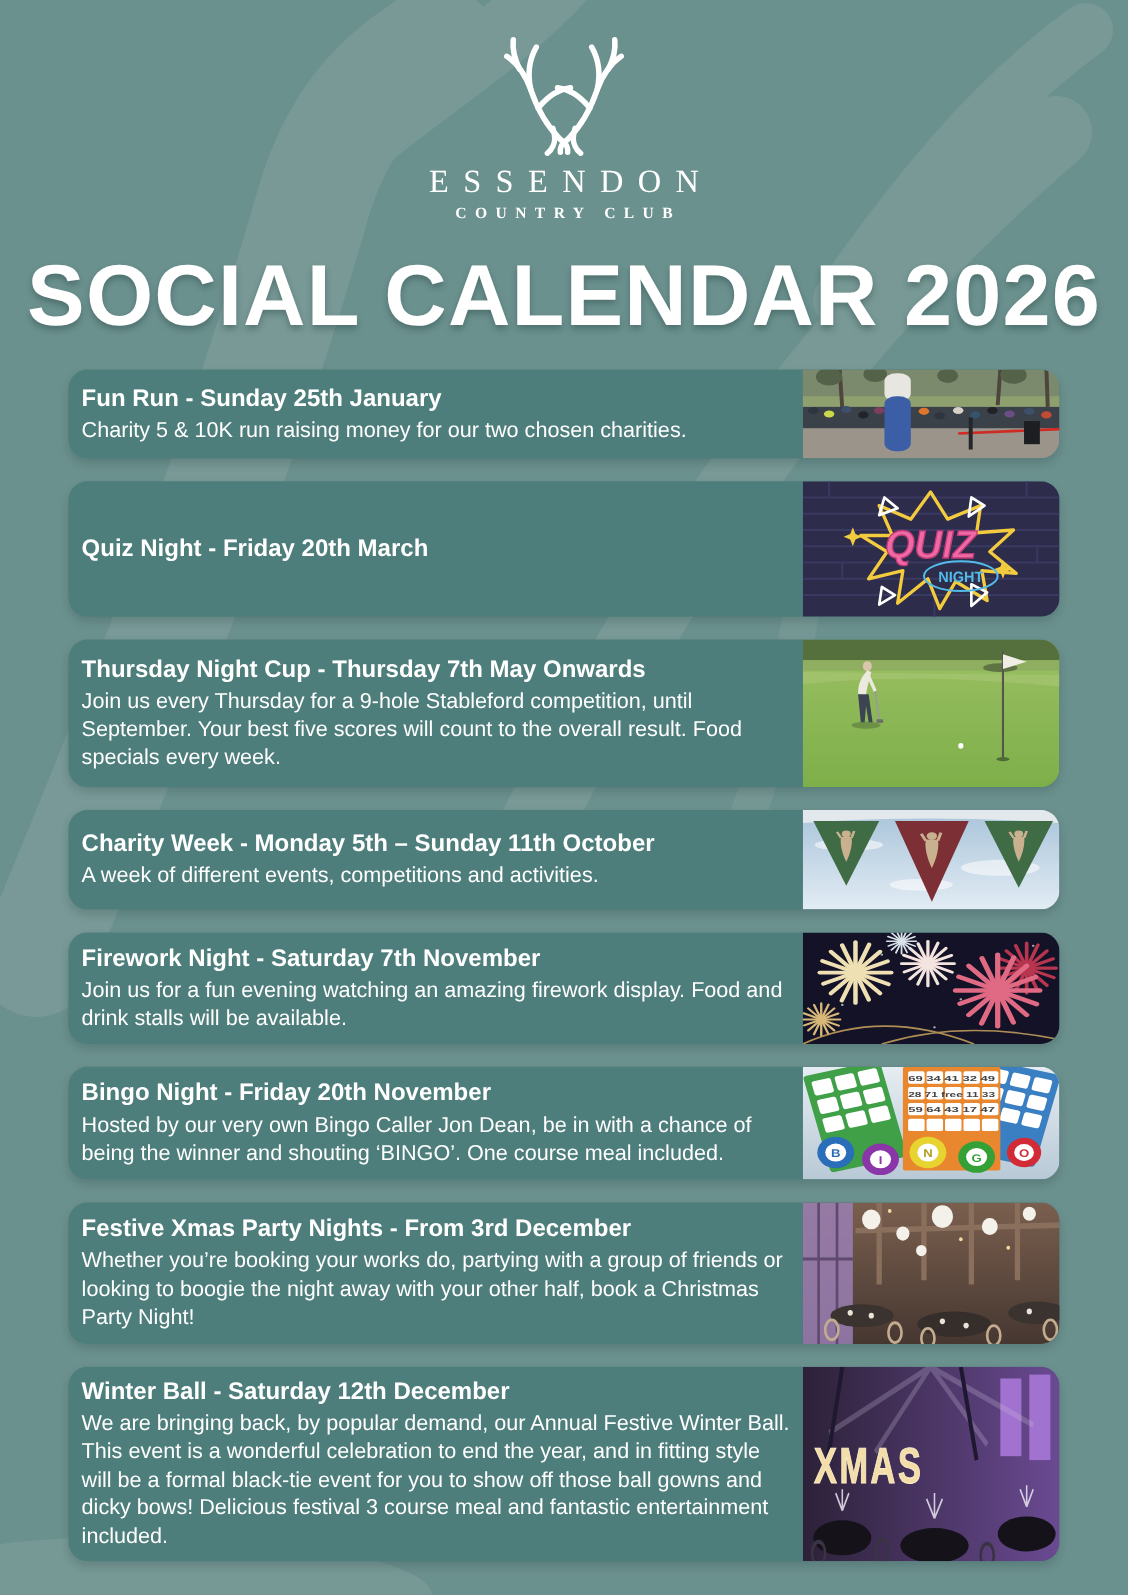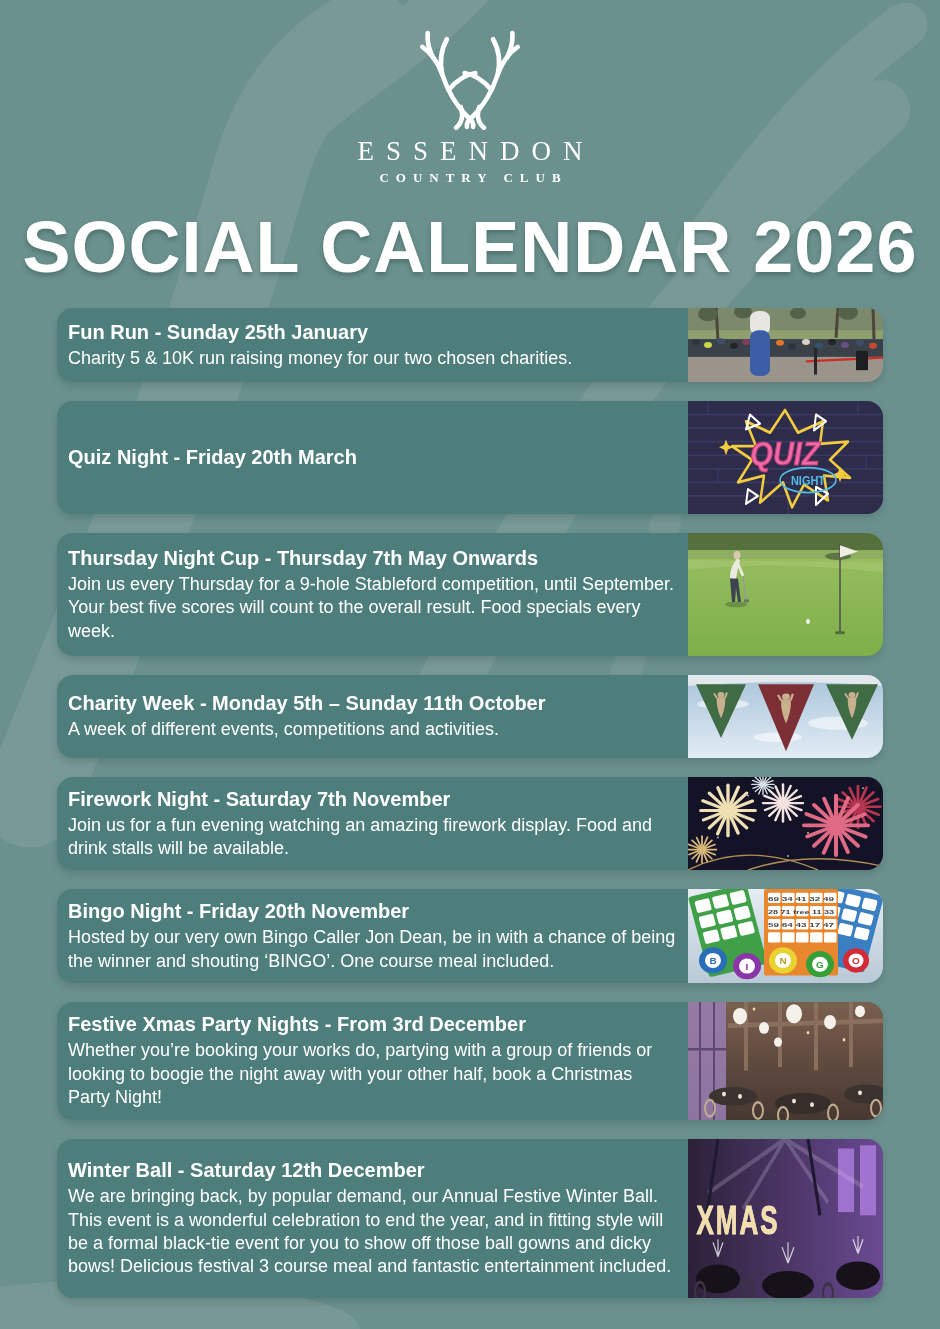--- a/index.html
+++ b/index.html
@@ -47,21 +47,21 @@
     padding:9px 10px 9px 11px;
   }
   .card-title{
     margin:0;font-size:20px;font-weight:bold;color:#fff;
     line-height:1.25;white-space:pre-line;
   }
   .card-desc{
     margin:2px 0 0 0;font-size:18px;color:#ffffff;
     line-height:1.3;white-space:pre-line;
   }
-  .card-image{width:195px;flex:0 0 195px;position:relative;}
+  .card-image{width:195px;flex:0 0 195px;position:relative;padding-left:19px;}
   .card-image svg{position:absolute;inset:0;width:100%;height:100%;display:block;}
   .h74{min-height:74px}.h113{min-height:113px}.h123{min-height:123px}.h83{min-height:83px}
   .h93{min-height:93px}.h94{min-height:94px}.h118{min-height:118px}.h159{min-height:159px}
 </style>
 </head>
 <body>
 
 <svg class="watermark" viewBox="0 0 940 1329" preserveAspectRatio="none" aria-hidden="true">
   <g stroke="#84A19E" fill="none" stroke-linecap="round" opacity="0.55">
     <path d="M 30 800 C 130 560, 200 380, 258 180 C 275 115, 305 70, 365 35" stroke-width="95"></path>

